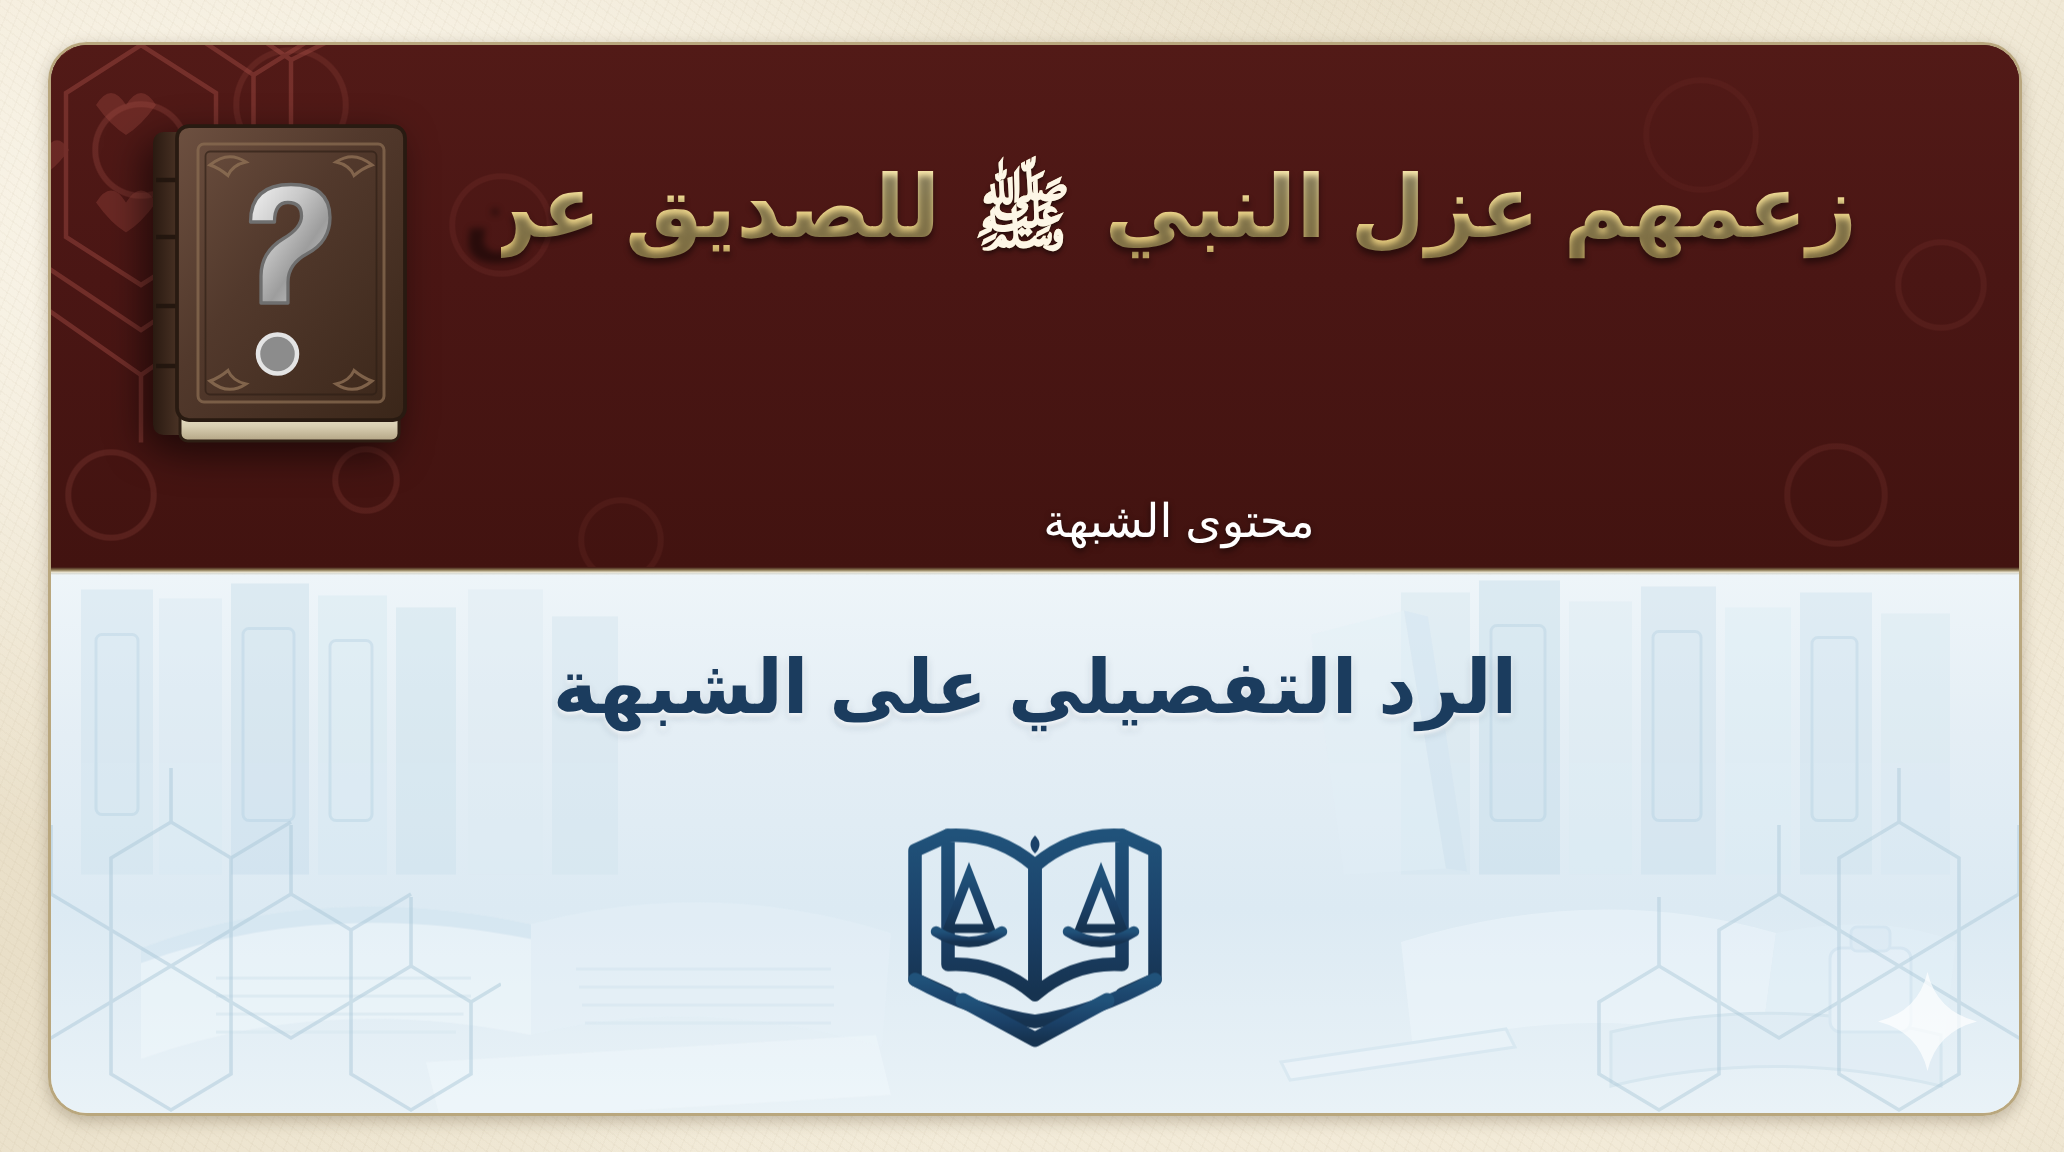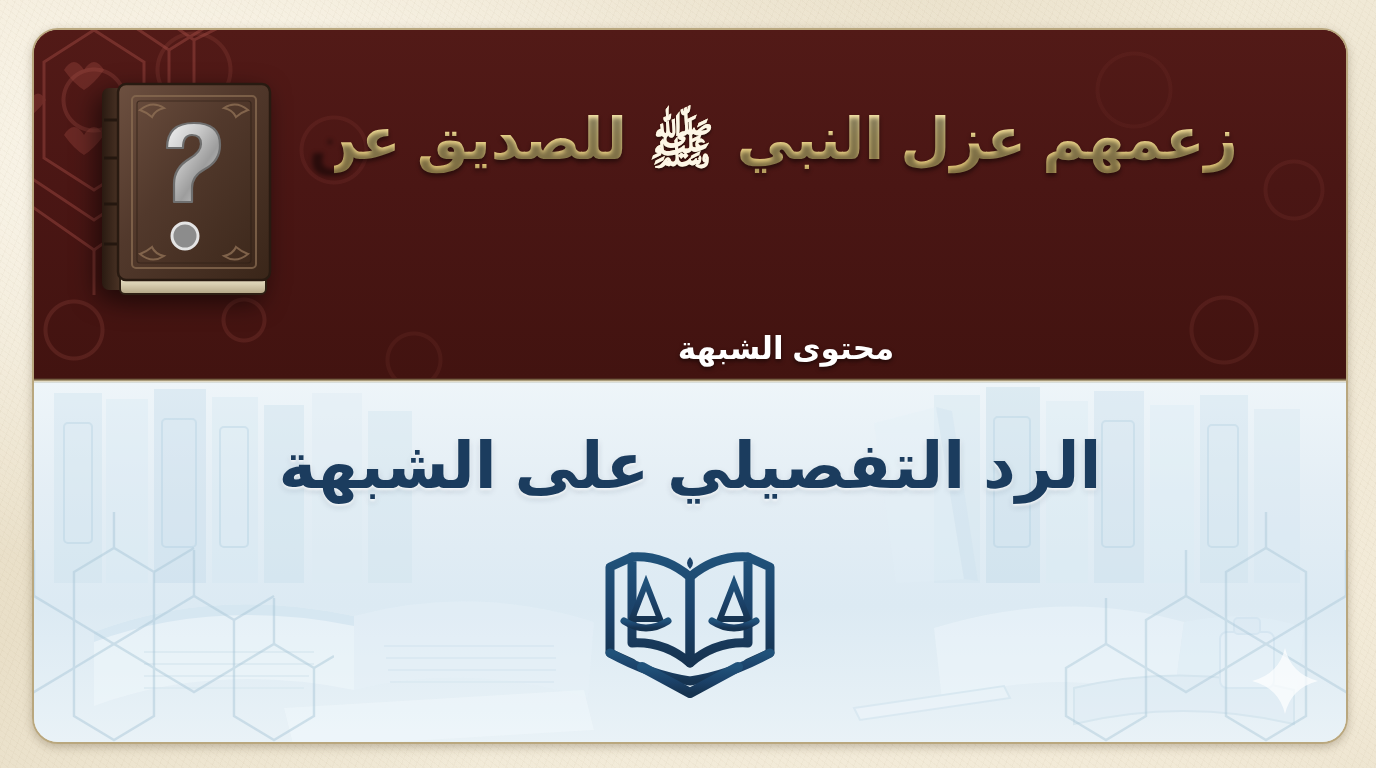--- a/index.html
+++ b/index.html
@@ -132,21 +132,21 @@
     margin: 0 6px;
     text-shadow: 0 2px 3px rgba(0,0,0,0.5);
   }
   .subtitle {
     position: absolute;
     right: 108px;
     left: 300px;
     top: 300px;
     text-align: center;
     font-size: 31px;
-    font-weight: bold;
+    font-weight: normal;
     color: #ffffff;
     text-shadow: 0 2px 4px rgba(0,0,0,0.55);
     direction: rtl;
     white-space: nowrap;
   }
 
   
   .qbook {
     position: absolute;
     left: 58px;
@@ -211,21 +211,21 @@
     opacity: 0.9;
     pointer-events: none;
   }
   .sparkle svg { width:100%; height:100%; display:block; }
 
   .lower-heading {
     position: absolute;
     top: 46px;
     left: 0; right: 0;
     text-align: center;
-    font-size: 64px;
+    font-size: 50px;
     font-weight: bold;
     color: #1b3c5e;
     direction: rtl;
     white-space: nowrap;
     text-shadow: 0 2px 3px rgba(255,255,255,0.85), 0 3px 6px rgba(20,50,80,0.18);
     z-index: 4;
   }
 
   .emblem {
     position: absolute;

